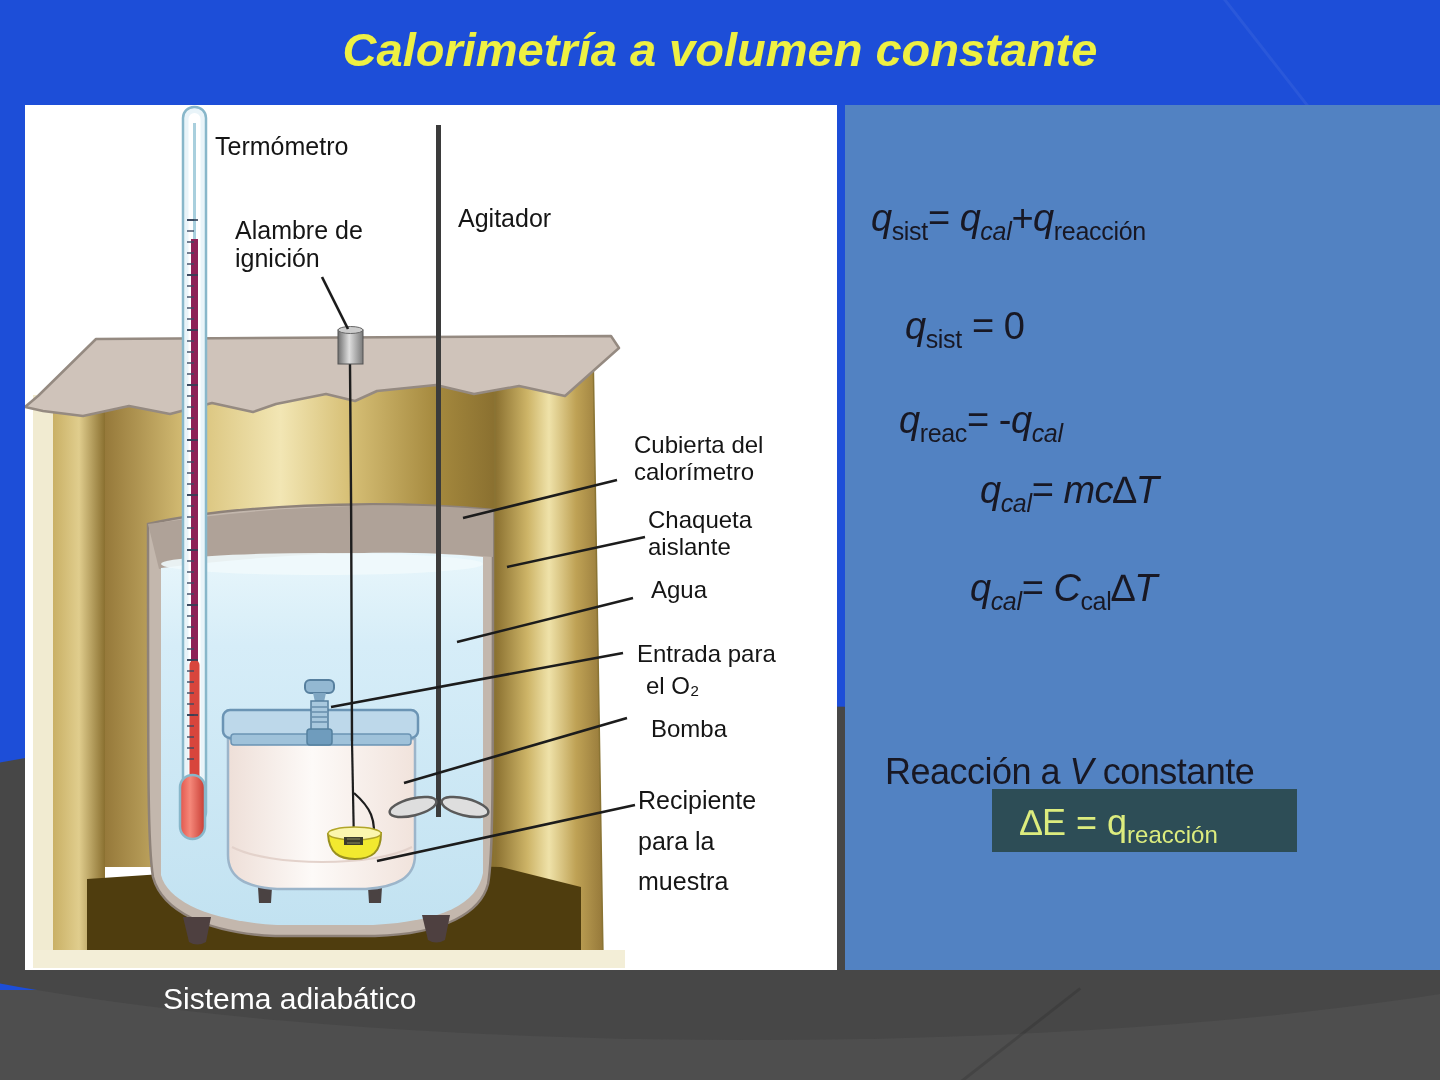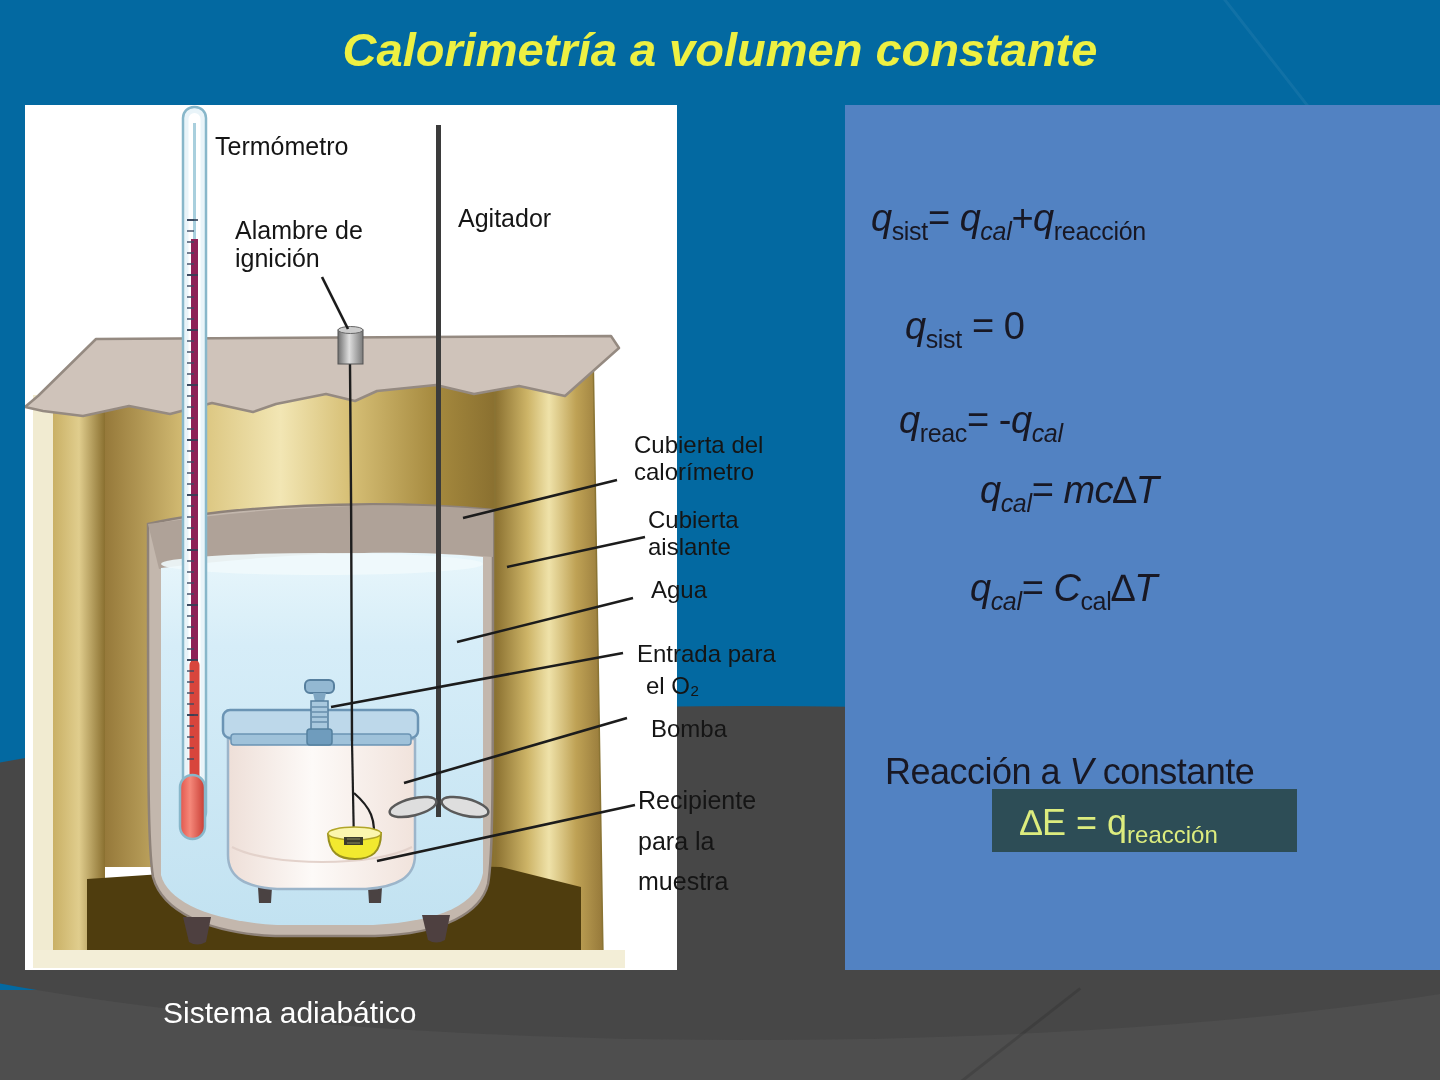--- a/index.html
+++ b/index.html
@@ -1,44 +1,44 @@
 <!DOCTYPE html>
 <html><head>
 <meta charset="utf-8">
 <style>
   html,body{margin:0;padding:0;background:#2b2b2b;}
-  .slide{position:relative;width:1440px;height:1080px;background:#0369a1;overflow:hidden;
+  .slide{position:relative;width:1440px;height:1080px;background:#1d4ed8;overflow:hidden;
          font-family:"Liberation Sans","DejaVu Sans",sans-serif;}
   .bg-bottom{position:absolute;left:0;top:990px;width:1440px;height:90px;background:#4e4e4e;}
   .bg-curve{position:absolute;left:-250px;top:706px;width:2000px;height:334px;border-radius:50%;background:#474747;}
   .bg-streak1{position:absolute;left:1284px;top:-30px;width:3px;height:215px;background:rgba(255,255,255,.06);transform:rotate(-38deg);}
   .bg-streak2{position:absolute;left:1000px;top:950px;width:3px;height:200px;background:rgba(0,0,0,.12);transform:rotate(52deg);}
 
   .title{position:absolute;top:22px;left:0;width:1440px;text-align:center;
          font-size:47px;font-weight:bold;font-style:italic;color:#eef042;}
 
-  .panel-white{position:absolute;left:25px;top:105px;width:652px;height:865px;background:#ffffff;}
+  .panel-white{position:absolute;left:25px;top:105px;width:812px;height:865px;background:#ffffff;}
   .panel-blue{position:absolute;left:845px;top:105px;width:595px;height:865px;background:#5282c2;}
 
   .diagram{position:absolute;left:0;top:0;}
 
   .dlabel{position:absolute;color:#151515;font-size:24px;line-height:1.13;white-space:nowrap;}
   .dlabel.big{font-size:25px;}
   .dlabel.center{text-align:left;}
   .dlabel.loose{line-height:1.62;}
 
   .eq{position:absolute;color:#181824;font-size:38px;letter-spacing:-0.5px;white-space:nowrap;}
   .eq .it{font-style:italic;}
   .eq .sb{font-size:25px;vertical-align:-9px;letter-spacing:-0.3px;}
   .eq.reaccion{font-size:36px;}
   .debox{position:absolute;left:147px;top:684px;width:305px;height:63px;background:#2d4d56;
          color:#dcec7e;font-size:36px;box-sizing:border-box;padding:13px 0 0 28px;white-space:nowrap;}
   .debox .sb{font-size:24px;vertical-align:-8px;}
 
-  .footer{position:absolute;left:163px;top:982px;color:#ffffff;font-size:30px;margin-top:14px;}
+  .footer{position:absolute;left:163px;top:982px;color:#ffffff;font-size:30px;}
 </style>
 </head>
 <body>
 
 <div class="slide">
 
   <div class="bg-bottom"></div>
   <div class="bg-curve"></div>
   <div class="bg-streak1"></div>
   <div class="bg-streak2"></div>
@@ -199,21 +199,21 @@
     </div>
 
     <div class="dlabel big" style="left:433px;top:99px">Agitador</div>
 
     <div class="dlabel" style="left:609px;top:326px">
       <div>Cubierta del</div>
       <div>calorímetro</div>
     </div>
 
     <div class="dlabel" style="left:623px;top:401px">
-      <div>Cubierta</div>
+      <div>Chaqueta</div>
       <div>aislante</div>
     </div>
 
     <div class="dlabel" style="left:626px;top:471px">Agua</div>
 
     <div class="dlabel" style="left:612px;top:535px">Entrada para</div>
     <div class="dlabel" style="left:621px;top:567px">el O₂</div>
 
     <div class="dlabel" style="left:626px;top:610px">Bomba</div>
 

